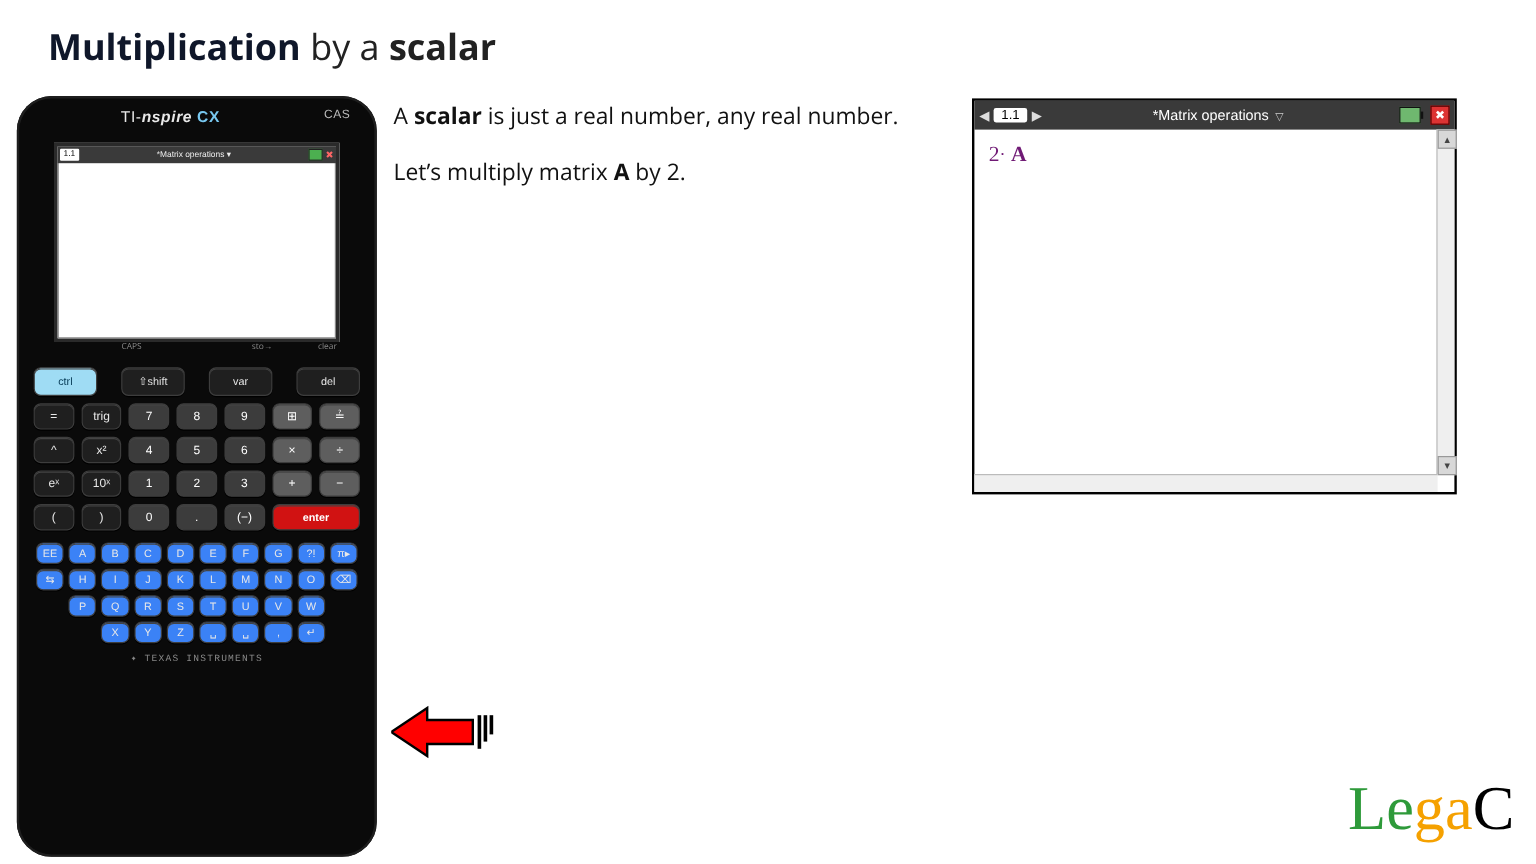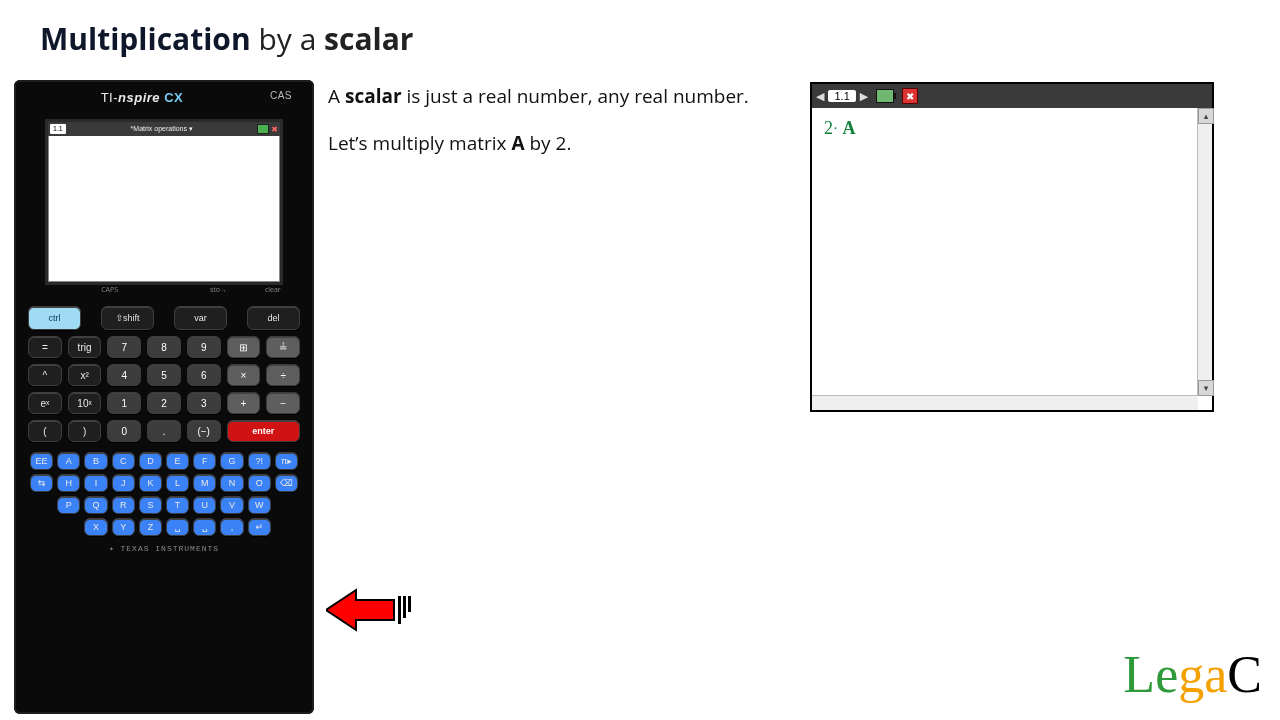--- a/index.html
+++ b/index.html
@@ -22,21 +22,21 @@
   }
   .title .blue { color: #0f172a; font-weight: 700; }
   .title .bold { font-weight: 700; }
 
   
   .calc {
     position: absolute;
     left: 14px; top: 80px;
     width: 300px; height: 634px;
     background: #0a0a0a;
-    border-radius: 6px;
+    border-radius: 29px;
     box-shadow: inset 0 0 0 2px #1e1e1e;
     color: #ddd;
   }
   .calc .brand {
     text-align: center;
     font-size: 13px;
     letter-spacing: .5px;
     padding-top: 10px;
     color: #e8e8e8;
     font-family: Arial, sans-serif;
@@ -182,21 +182,21 @@
   .panel .titlebar .bat::after{content:"";position:absolute;right:-3px;top:3px;width:2px;height:6px;background:#111}
   .panel .titlebar .close{
     width:14px;height:14px;background:#d33;
     display:flex;align-items:center;justify-content:center;
     color:#fff;font-size:10px;margin-left:4px;border:1px solid #500;
   }
   .panel .work{
     position:absolute;left:0;top:24px;right:14px;bottom:0;
     padding:10px 12px;
     font-family:"Times New Roman",serif;
-    font-size:18px;color:#15803d;
+    font-size:18px;color:#701a75;
   }
   .panel .work .dot{font-size:15px;position:relative;top:-1px}
   .panel .work b{font-weight:700}
   .panel .scroll{
     position:absolute;top:24px;right:0;bottom:14px;width:14px;
     background:#efefef;border-left:1px solid #bbb;
   }
   .panel .scroll .up,.panel .scroll .down{
     position:absolute;left:0;width:14px;height:14px;
     background:#d8d8d8;border:1px solid #999;font-size:9px;
@@ -376,20 +376,24 @@
       <span></span>
       <span></span>
     </span>
 </div>
 
 <div class="panel">
   <div class="titlebar">
     <span class="arrow">◀</span>
     <span class="page">1.1</span>
     <span class="arrow">▶</span>
+    <span class="name">
+      <span>*Matrix operations</span>
+      <span class="drop">▽</span>
+    </span>
     <span class="bat"></span>
     <span class="close">✖</span>
   </div>
   <div class="work">
     <span>2</span><span class="dot">·</span> <b>A</b>
   </div>
   <div class="scroll">
     <div class="up">▴</div>
     <div class="down">▾</div>
   </div>

